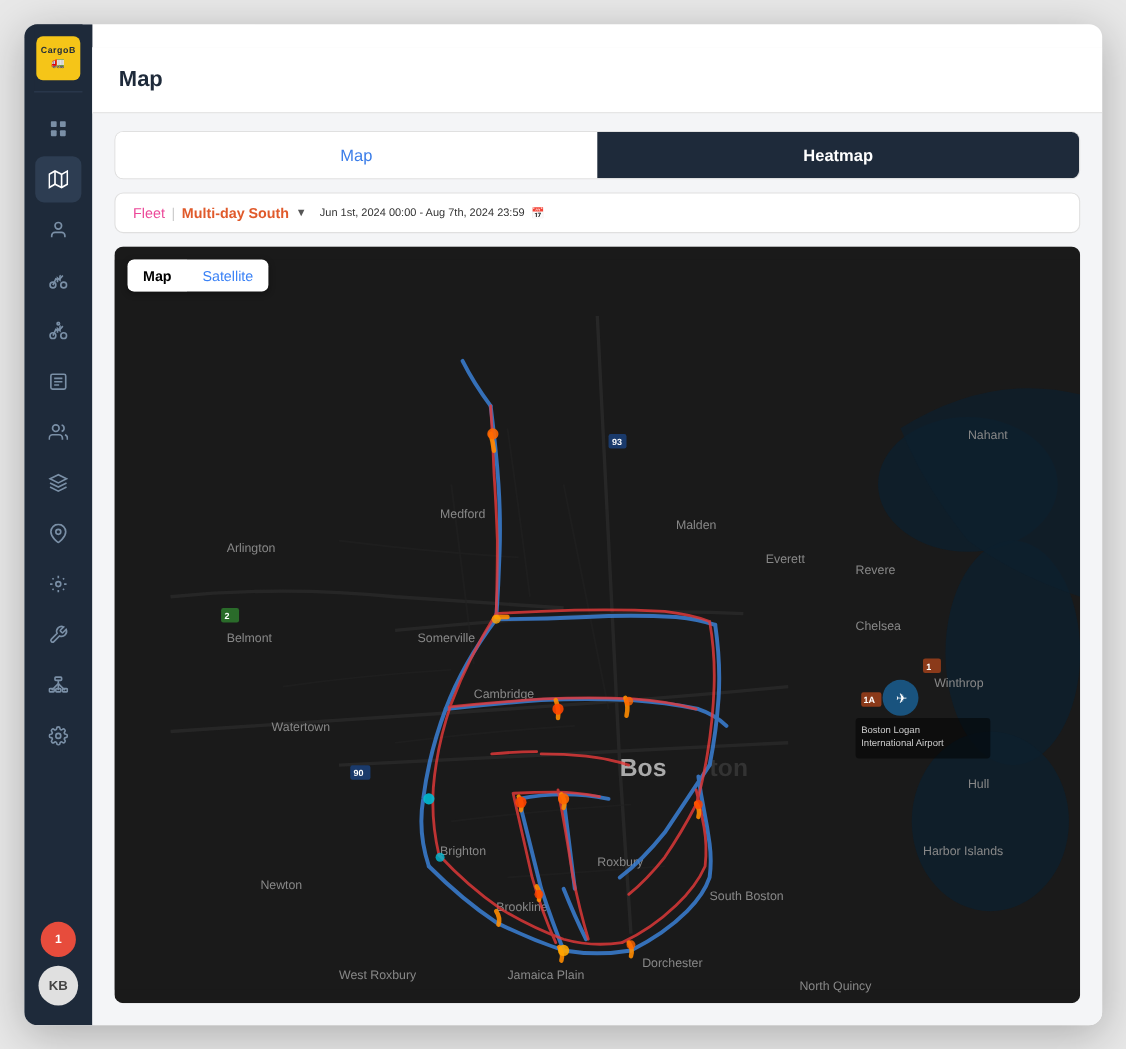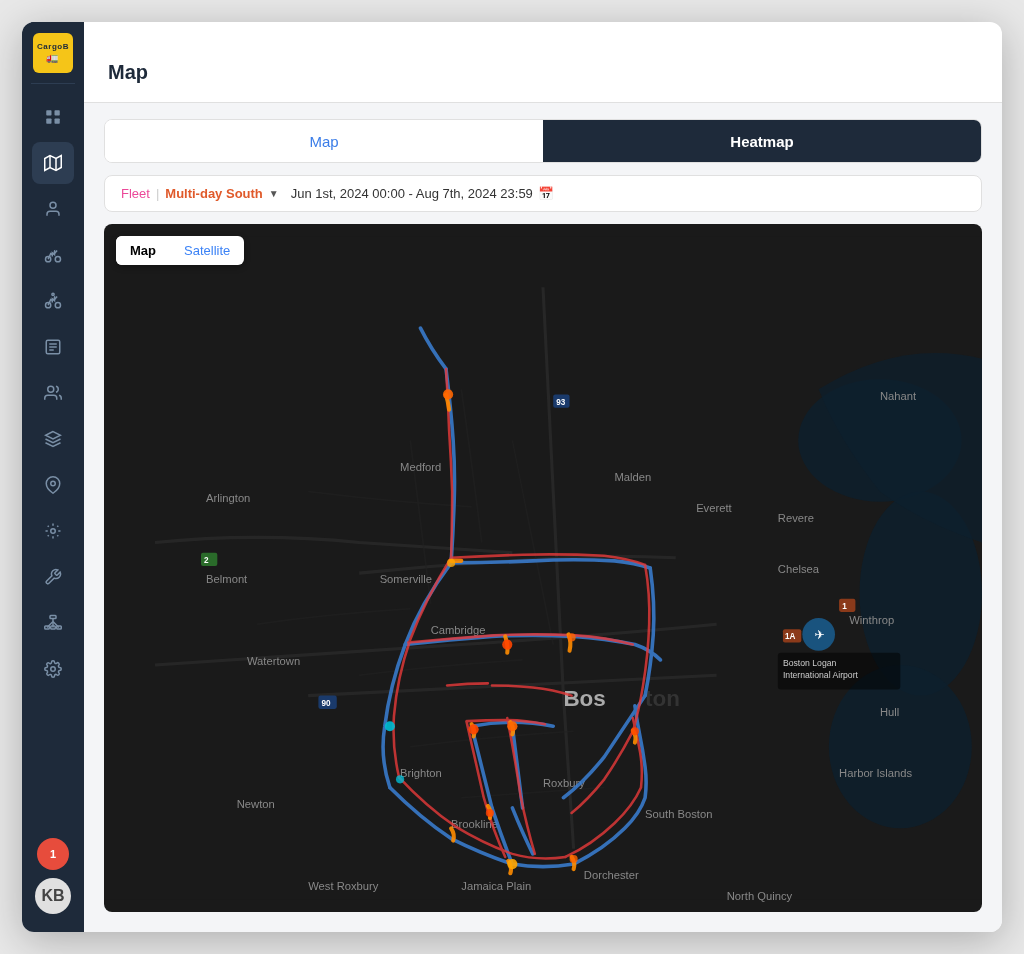--- a/index.html
+++ b/index.html
@@ -105,21 +105,21 @@
     }
     .avatar-btn {
       width: 36px;
       height: 36px;
       background: #e0e0e0;
       border-radius: 50%;
       display: flex;
       align-items: center;
       justify-content: center;
       color: #444;
-      font-size: 16px;
+      font-size: 12px;
       font-weight: 700;
       cursor: pointer;
       text-align: center;
     }
     
     .main-content {
       flex: 1;
       display: flex;
       flex-direction: column;
       background: #f4f5f7;
@@ -190,21 +190,21 @@
       font-size: 13px;
       cursor: pointer;
     }
     .fleet-label { color: #ec4899; }
     .fleet-value { color: #e05a2b; font-weight: 600; }
     .fleet-arrow { color: #555; font-size: 10px; }
     .date-range {
       display: flex;
       align-items: flex-start;
       gap: 6px;
-      font-size: 13px;
+      font-size: 10px;
       color: #333;
       cursor: pointer;
     }
     .cal-icon { color: #555; }
     
     .map-container {
       flex: 1;
       border-radius: 8px;
       overflow: hidden;
       position: relative;

